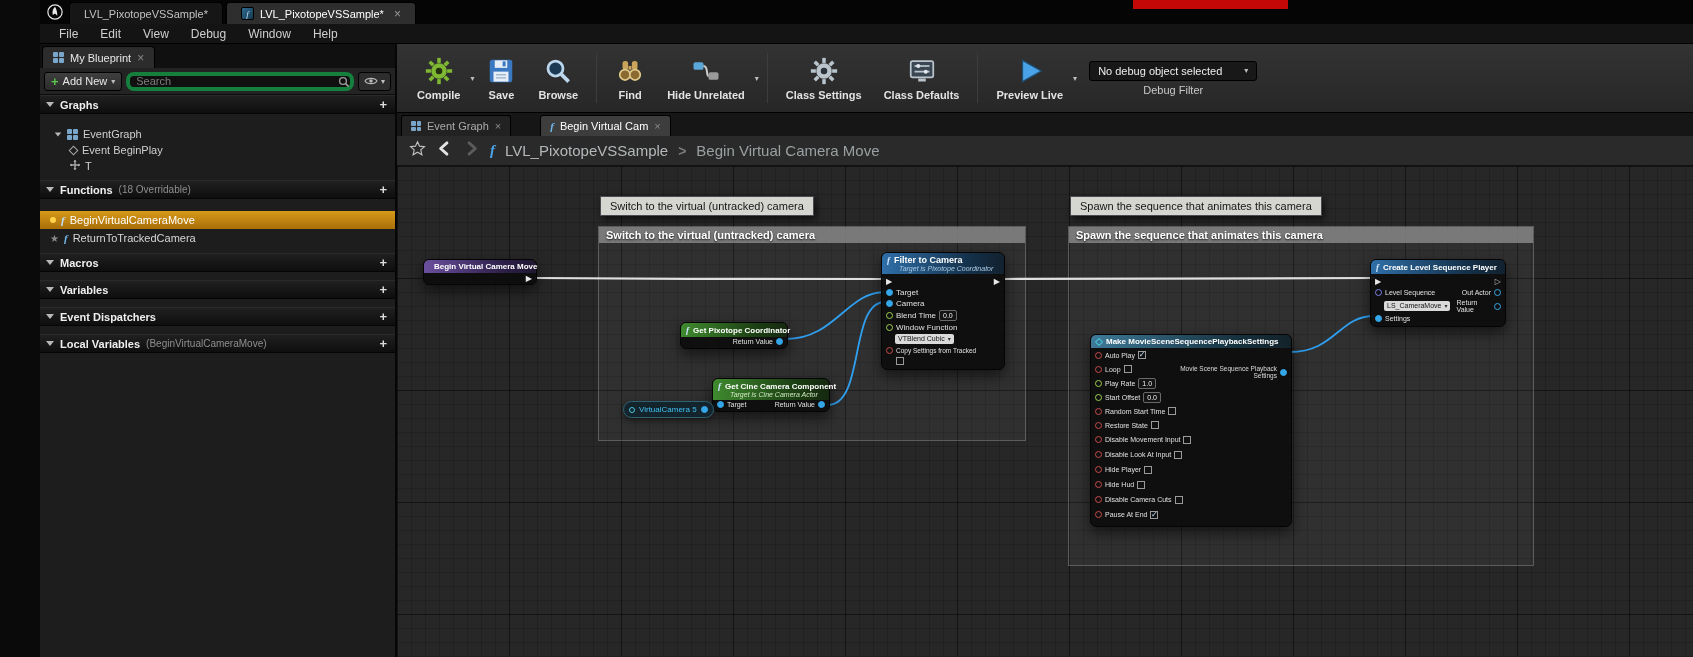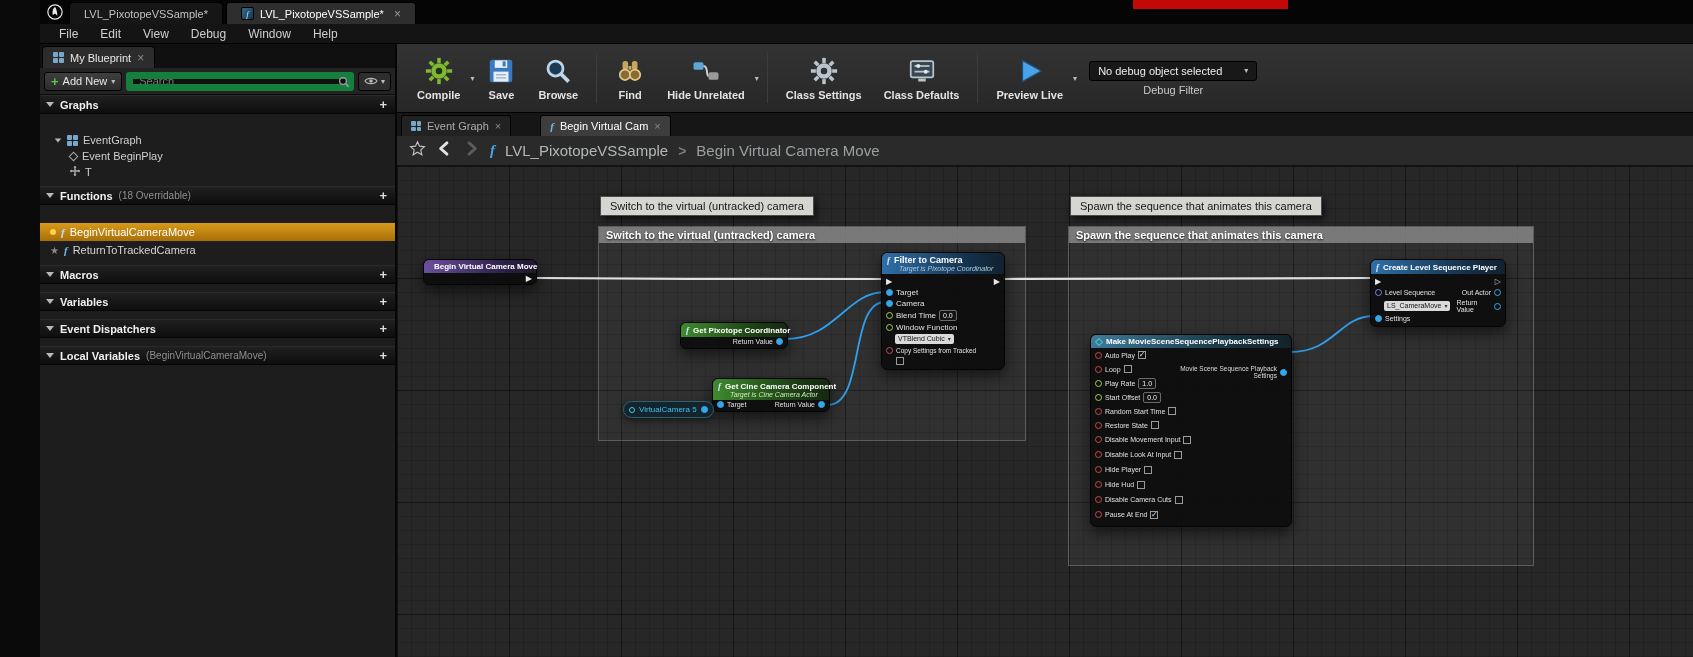--- a/index.html
+++ b/index.html
@@ -36,34 +36,34 @@
   .ptab .x { color:#8a8a8a; font-size:12px; }
   .grid-ico { width:11px; height:11px; display:grid; grid-template-columns:1fr 1fr; gap:1px; }
   .grid-ico span { background:#7aa7c9; border-radius:1px; }
 
   .addrow { height:27px; background:#232323; display:flex; align-items:center; gap:4px; padding:0 4px; flex:none; border-bottom:1px solid #0c0c0c; }
   .addnew-btn { height:19px; display:flex; align-items:center; gap:4px; background:linear-gradient(#3f3f3f,#2b2b2b);
     border:1px solid #000; border-radius:3px; padding:0 6px; font-size:11px; color:#e6e6e6; }
   .plus-g { color:#58c94a; font-weight:bold; font-size:13px; line-height:1; }
   .caret { color:#bdbdbd; font-size:8px; }
   .searchwrap { flex:1; position:relative; }
-  .search { width:100%; height:19px; background:#101010; border:7px solid #15803d; border-radius:3px; color:#cfcfcf;
+  .search { width:100%; height:19px; background:#101010; border:4px solid #15803d; border-radius:8px; color:#cfcfcf;
     font-size:11px; padding:0 20px 0 6px; outline:none; }
   .search::placeholder { color:#7d7d7d; }
   .mag { position:absolute; right:4px; top:3px; }
   .eye-btn { height:19px; display:flex; align-items:center; gap:3px; background:#2d2d2d; border:1px solid #000; border-radius:3px; padding:0 5px; }
 
   .tree { flex:1; overflow:hidden; }
   .sec-h { height:19px; background:linear-gradient(#202020,#0e0e0e); border-top:1px solid #2a2a2a; border-bottom:1px solid #050505;
     display:flex; align-items:center; gap:6px; padding:0 8px 0 6px; }
   .sec-h .lbl { font-size:11px; font-weight:bold; color:#efefef; }
   .sec-h .note { font-size:10px; color:#8f8f8f; font-weight:normal; }
   .sec-h .plus { margin-left:auto; color:#dcdcdc; font-size:13px; font-weight:bold; line-height:1; }
   .tri-open { width:0; height:0; border-left:4px solid transparent; border-right:4px solid transparent; border-top:5px solid #b8b8b8; }
-  .sec-body { padding:18px 0 6px 0; }
+  .sec-body { padding:12px 0 6px 0; }
   .trow { height:16px; display:flex; align-items:center; gap:5px; font-size:11px; color:#cfcfcf; padding-left:14px; }
   .trow.child { padding-left:30px; }
   .trow .dia { width:7px; height:7px; border:1px solid #a8a8a8; transform:rotate(45deg); flex:none; }
   .fic { font-family:"Liberation Serif","DejaVu Serif",serif; font-style:italic; font-weight:bold; color:#74b7e8; font-size:11px; }
   .frow { height:18px; display:flex; align-items:center; gap:5px; font-size:11px; color:#d6d6d6; padding-left:10px; }
   .frow.selected { background:linear-gradient(#d89a1a,#a86f08); color:#fff; }
   .dot { width:6px; height:6px; border-radius:50%; background:#ffd24a; flex:none; }
   .star { color:#8a8a8a; font-size:10px; }
 
   

